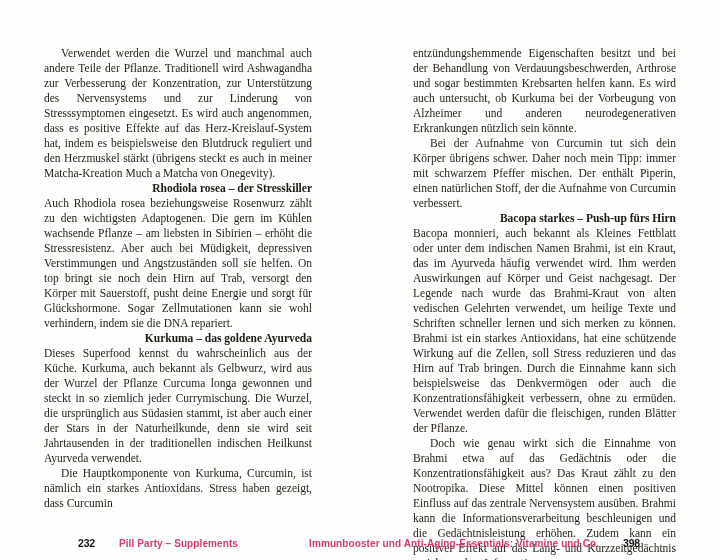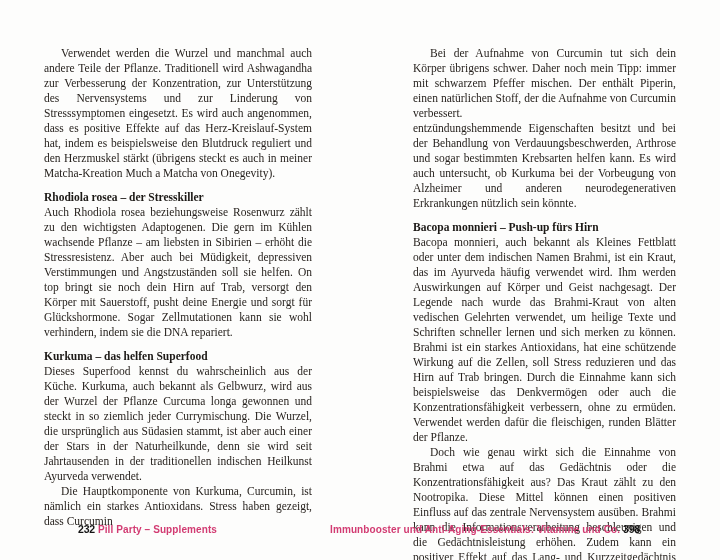--- a/index.html
+++ b/index.html
@@ -33,30 +33,29 @@
   }
   .page-col.left  { left: 44px;  width: 268px; }
   .page-col.right { left: 413px; width: 263px; }
   .para { margin: 0; }
   .para.indent { text-indent: 17px; }
   .heading {
     font-size: 11.5px;
     line-height: 15px;
     font-weight: bold;
     color: var(--heading-text);
-    text-align: left;
-    margin-top: 9px;
+    text-align: right;
   }
   .italic { }
   .footer {
     position: absolute;
-    top: 523px;
+    top: 537px;
     display: flex;
     align-items: baseline;
-    gap: 3px;
+    gap: 24px;
     font-family: "Liberation Sans", "DejaVu Sans", sans-serif;
     white-space: nowrap;
   }
   .footer.left  { left: 78px; }
   .footer.right { right: 80px; justify-content: space-between; }
   .page-num {
     font-size: 10.5px;
     font-weight: bold;
     color: #141414;
     letter-spacing: -0.2px;
@@ -70,29 +69,29 @@
 </style>
 </head>
 <body>
 
 <div class="spread">
 
   <div class="page-col left" lang="de">
     <p class="para indent">Verwendet werden die Wurzel und manchmal auch andere Teile der Pflanze. Traditionell wird Ashwagandha zur Verbesserung der Konzentration, zur Unterstützung des Nervensystems und zur Linderung von Stresssymptomen eingesetzt. Es wird auch angenommen, dass es positive Effekte auf das Herz-Kreislauf-System hat, indem es beispielsweise den Blutdruck reguliert und den Herzmuskel stärkt (übrigens steckt es auch in meiner Matcha-Kreation Much a Matcha von Onegevity).</p>
     <h2 class="heading">Rhodiola rosea – der Stresskiller</h2>
     <p class="para">Auch Rhodiola rosea beziehungsweise Rosenwurz zählt zu den wichtigsten Adaptogenen. Die gern im Kühlen wachsende Pflanze – am liebsten in Sibirien – erhöht die Stressresistenz. Aber auch bei Müdigkeit, depressiven Verstimmungen und Angstzuständen soll sie helfen. On top bringt sie noch dein Hirn auf Trab, versorgt den Körper mit Sauerstoff, pusht deine Energie und sorgt für Glückshormone. Sogar Zellmutationen kann sie wohl verhindern, indem sie die DNA repariert.</p>
-    <h2 class="heading">Kurkuma – das helfen Superfood</h2>
+    <h2 class="heading">Kurkuma – das goldene Ayurveda</h2>
     <p class="para">Dieses Superfood kennst du wahrscheinlich aus der Küche. Kurkuma, auch bekannt als Gelbwurz, wird aus der Wurzel der Pflanze Curcuma longa gewonnen und steckt in so ziemlich jeder Currymischung. Die Wurzel, die ursprünglich aus Südasien stammt, ist aber auch einer der Stars in der Naturheilkunde, denn sie wird seit Jahrtausenden in der traditionellen indischen Heilkunst Ayurveda verwendet.</p>
     <p class="para indent">Die Hauptkomponente von Kurkuma, Curcumin, ist nämlich ein starkes Antioxidans. Stress haben gezeigt, dass Curcumin</p>
   </div>
 
   <div class="page-col right" lang="de">
+    <p class="para">entzündungshemmende Eigenschaften besitzt und bei der Behandlung von Verdauungsbeschwerden, Arthrose und sogar bestimmten Krebsarten helfen kann. Es wird auch untersucht, ob Kurkuma bei der Vorbeugung von Alzheimer und anderen neurodegenerativen Erkrankungen nützlich sein könnte.</p>
     <p class="para indent">Bei der Aufnahme von Curcumin tut sich dein Körper übrigens schwer. Daher noch mein Tipp: immer mit schwarzem Pfeffer mischen. Der enthält Piperin, einen natürlichen Stoff, der die Aufnahme von Curcumin verbessert.</p>
-    <p class="para">entzündungshemmende Eigenschaften besitzt und bei der Behandlung von Verdauungsbeschwerden, Arthrose und sogar bestimmten Krebsarten helfen kann. Es wird auch untersucht, ob Kurkuma bei der Vorbeugung von Alzheimer und anderen neurodegenerativen Erkrankungen nützlich sein könnte.</p>
-    <h2 class="heading">Bacopa monnieri – Push-up fürs Hirn</h2>
+    <h2 class="heading">Bacopa starkes – Push-up fürs Hirn</h2>
     <p class="para"><span>Bacopa monnieri, auch bekannt als Kleines Fettblatt oder unter dem indischen Namen </span><span class="italic">Brahmi</span><span>, ist ein Kraut, das im Ayurveda häufig verwendet wird. Ihm werden Auswirkungen auf Körper und Geist nachgesagt. Der Legende nach wurde das Brahmi-Kraut von alten vedischen Gelehrten verwendet, um heilige Texte und Schriften schneller lernen und sich merken zu können. Brahmi ist ein starkes Antioxidans, hat eine schützende Wirkung auf die Zellen, soll Stress reduzieren und das Hirn auf Trab bringen. Durch die Einnahme kann sich beispielsweise das Denkvermögen oder auch die Konzentrationsfähigkeit verbessern, ohne zu ermüden. Verwendet werden dafür die fleischigen, runden Blätter der Pflanze.</span></p>
     <p class="para indent">Doch wie genau wirkt sich die Einnahme von Brahmi etwa auf das Gedächtnis oder die Konzentrationsfähigkeit aus? Das Kraut zählt zu den Nootropika. Diese Mittel können einen positiven Einfluss auf das zentrale Nervensystem ausüben. Brahmi kann die Informationsverarbeitung beschleunigen und die Gedächtnisleistung erhöhen. Zudem kann ein positiver Effekt auf das Lang- und Kurzzeitgedächtnis erzielt werden. Informationen wer-</p>
   </div>
 
   <div class="footer left">
     <span class="page-num">232</span>
     <span class="chapter-title">Pill Party – Supplements</span>
   </div>
 
   <div class="footer right">

